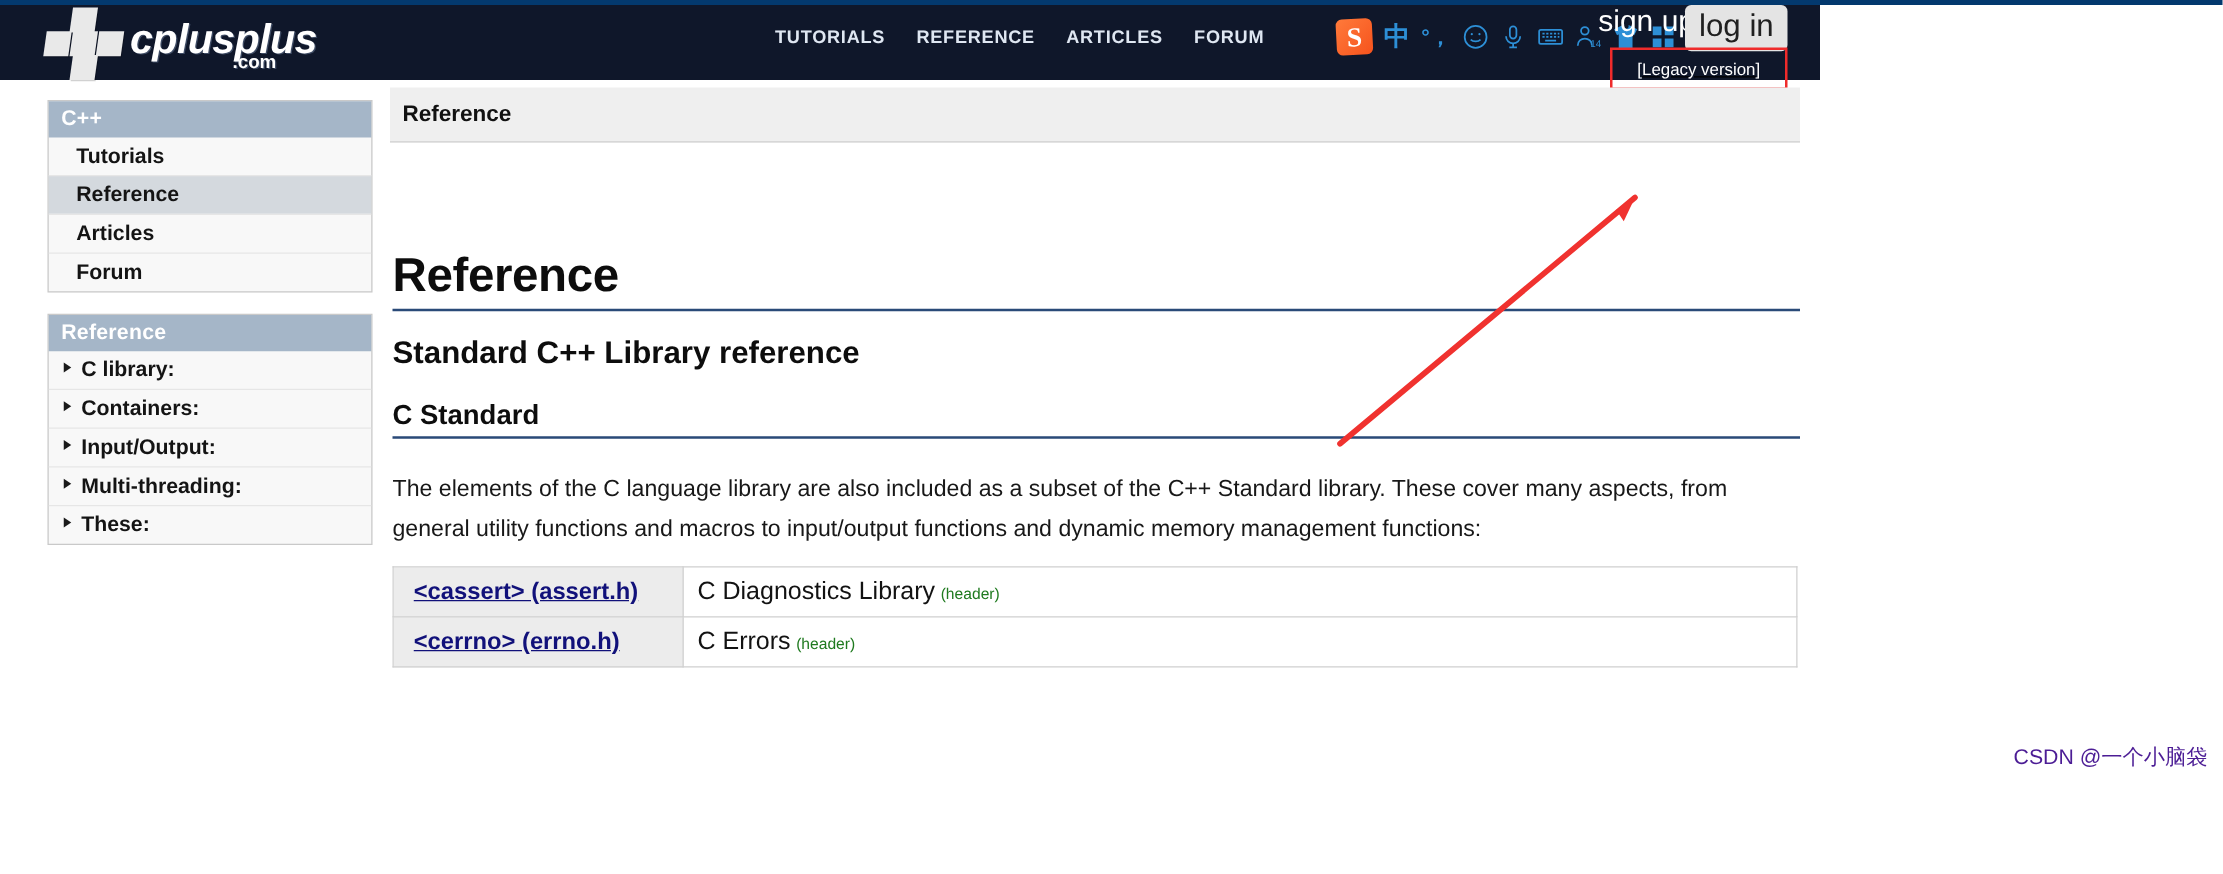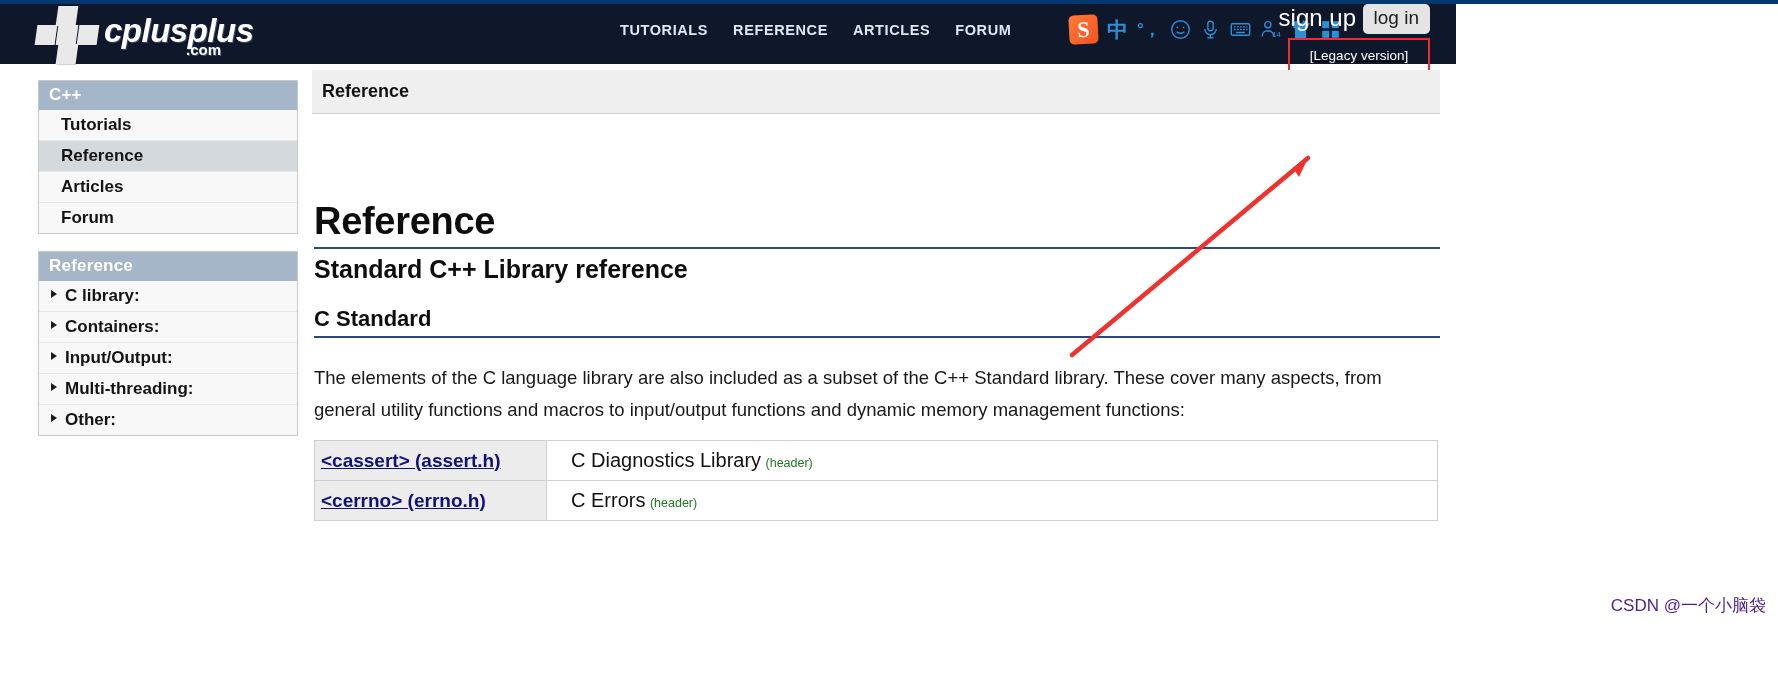--- a/index.html
+++ b/index.html
@@ -94,21 +94,21 @@
   .ime-svg * { fill: none; stroke: #2d8fd6; stroke-width: 1.6; }
 
   
   #signup {
     position: absolute; right: 100px; top: 4px;
     color: #ffffff; font-size: 24px; white-space: nowrap;
   }
   #login {
     position: absolute; right: 26px; top: 4px;
     background: #e4e4e4; color: #202020;
-    font-size: 19px; padding: 3px 11px 5px 11px;
+    font-size: 25px; padding: 3px 11px 5px 11px;
     border-radius: 5px; white-space: nowrap;
   }
   #legacy-box {
     position: absolute; right: 26px; top: 38px;
     width: 142px; height: 34px;
     border: 2px solid #ef2b2b;
     display: flex; align-items: center; justify-content: center; text-decoration: underline;
   }
   #legacy-box span {
     color: #ffffff; font-size: 13.5px; white-space: nowrap;
@@ -156,21 +156,21 @@
   #crumbbar span { font-size: 18px; font-weight: bold; color: #111; }
 
   #content { padding: 0 0 0 2px; }
   h1#page-h1 {
     margin-top: 86px;
     font-size: 38px; font-weight: bold; color: #0d0d0d;
     letter-spacing: -.3px;
   }
   .rule { border-bottom: 2px solid #2a4a78; margin-top: 4px; }
   h2#sec-h2 {
-    margin-top: 6px;
+    margin-top: 19px;
     font-size: 25px; font-weight: bold; color: #0d0d0d;
   }
   h3#sub-h3 {
     margin-top: 22px;
     font-size: 22px; font-weight: bold; color: #0d0d0d;
   }
   #intro-p {
     margin-top: 24px;
     font-size: 18.5px; color: #181818;
     line-height: 32px;
@@ -180,27 +180,27 @@
   table#hdr-table {
     margin-top: 14px;
     border-collapse: collapse;
     width: 1124px;
     table-layout: fixed;
   }
   table#hdr-table td { border: 1px solid #cfcfcf; height: 40px; }
   td.k {
     width: 232px;
     background: #ececec;
-    padding-left: 6px;
+    padding-left: 16px;
   }
   td.k a {
     color: #11117a; font-weight: bold; font-size: 19px;
     text-decoration: underline;
   }
-  td.v { padding-left: 24px; }
+  td.v { padding-left: 11px; }
   td.v .desc { font-size: 20px; color: #121212; }
   td.v .hdr { font-size: 12.5px; color: #1f7a1f; }
 
   
   #arrow { position: absolute; left: 1050px; top: 140px; pointer-events: none; }
 
   
   #watermark {
     position: absolute; right: 12px; bottom: 82px;
     font-size: 17px; color: #4c1d95; white-space: nowrap;
@@ -317,21 +317,21 @@
     <div class="side-item tri">
       <span class="caret"></span>
       <span>Input/Output:</span>
     </div>
     <div class="side-item tri">
       <span class="caret"></span>
       <span>Multi-threading:</span>
     </div>
     <div class="side-item tri">
       <span class="caret"></span>
-      <span>Other:</span>
+      <span>These:</span>
     </div>
   </div>
 
 </aside>
 
 <main id="main">
 
   <div id="crumbbar">
     <span>Reference</span>
   </div>

